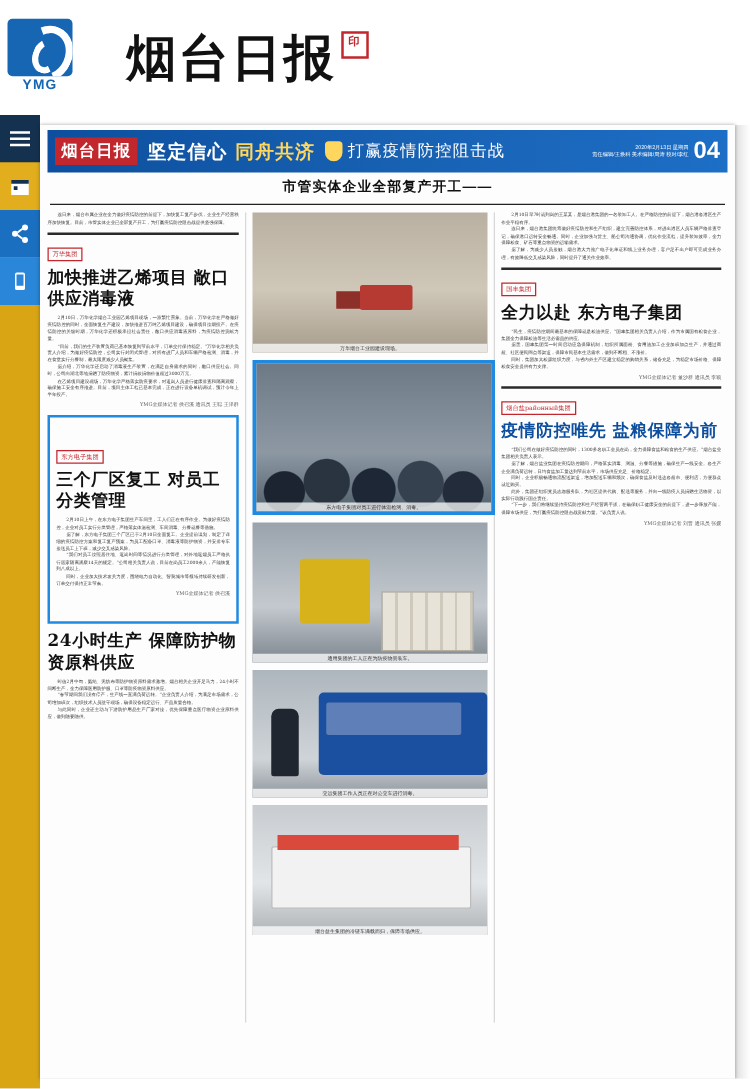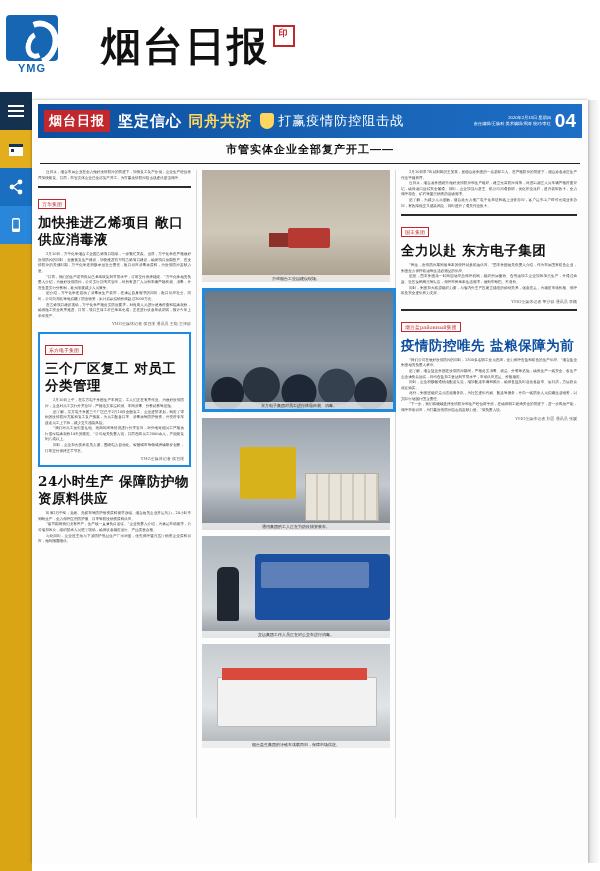--- a/index.html
+++ b/index.html
@@ -252,21 +252,21 @@
     font-size: 13.5px;
     font-weight: bold;
     color: #111;
     line-height: 17px;
     letter-spacing: .5px;
     margin: 2px 0 4px 0;
   }
   .sub-head.blue { color: #0d4f9e; }
   .hl-box {
     border: 2px solid #1f8ae0;
-    padding: 4px 5px;
+    padding: 20px 5px;
     margin: 6px 0;
   }
   .dbl-sep {
     border-top: 2px solid #2b2b2b;
     margin: 5px 0 4px 0;
   }
 
   
   .photo { position: relative; width: 100%; overflow: hidden; background:#c9c4bb; }
   .photo .cap {

